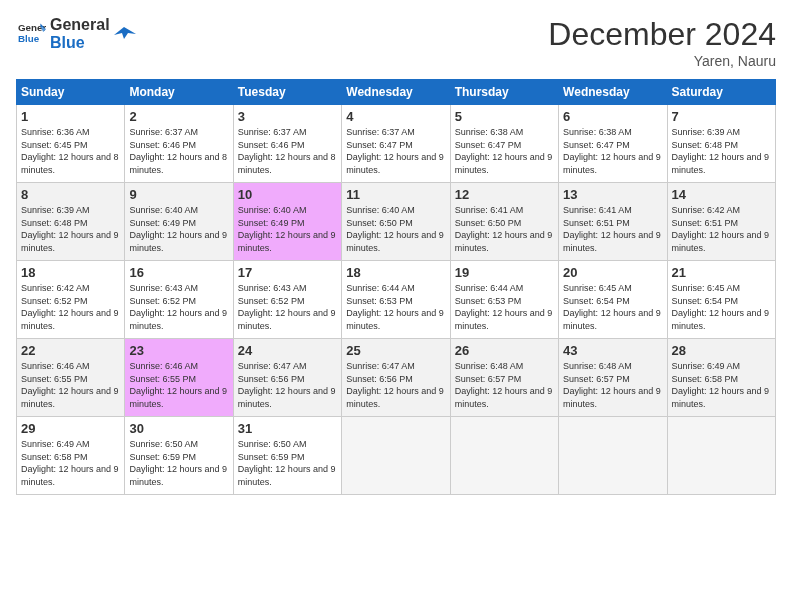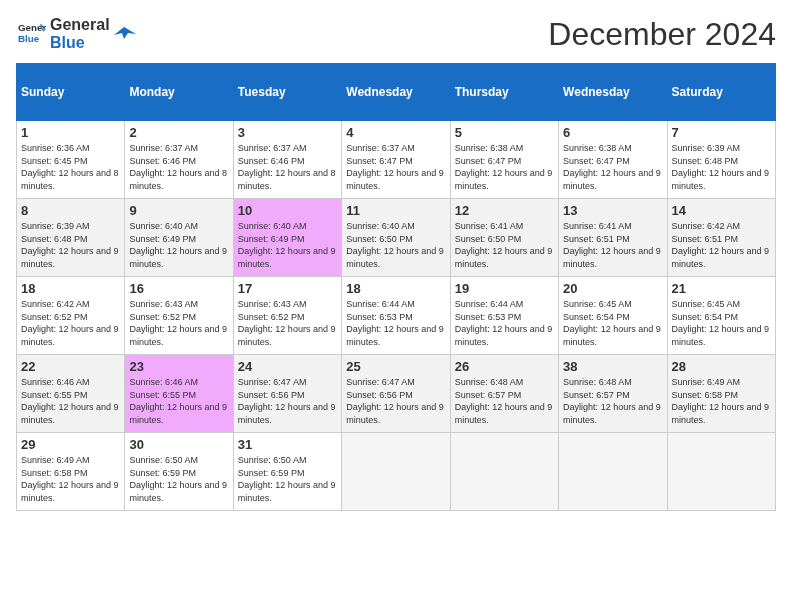--- a/index.html
+++ b/index.html
@@ -44,21 +44,21 @@
       color: #555;
     }
     .calendar {
       width: 100%;
       border-collapse: collapse;
       font-size: 10px;
     }
     .calendar th {
       background: #1a6dc4;
       color: #fff;
-      padding: 21px 4px;
+      padding: 5px 4px;
       text-align: left;
       font-size: 12px;
       font-weight: bold;
       border: 1px solid #1a6dc4;
     }
     .calendar td {
       border: 1px solid #ccc;
       vertical-align: top;
       padding: 4px;
       width: 14.28%;
@@ -100,20 +100,21 @@
         <div style="font-size:16px;font-weight:bold;color:#1a6dc4;">Blue</div>
       </div>
       <div style="margin-left:4px; display:flex; align-items:center;">
         <svg width="22" height="22" viewBox="0 0 22 22">
           <polygon points="10,4 22,11 14,10 10,16 8,10 0,12" fill="#1a6dc4"></polygon>
         </svg>
       </div>
     </div>
     <div class="title-section">
       <div class="month-title">December 2024</div>
+      <div class="location">Yaren, Nauru</div>
     </div>
   </div>
 
   <table class="calendar">
     <thead>
       <tr>
         <th>Sunday</th>
         <th>Monday</th>
         <th>Tuesday</th>
         <th>Wednesday</th>
@@ -228,21 +229,21 @@
           </td>
           <td style="background: rgb(242, 242, 242); margin-top: 21px;">
             <span class="day-num">25</span>
             <div class="day-info">Sunrise: 6:47 AM<br>Sunset: 6:56 PM<br>Daylight: 12 hours and 9 minutes.</div>
           </td>
           <td style="background: rgb(242, 242, 242);">
             <span class="day-num">26</span>
             <div class="day-info">Sunrise: 6:48 AM<br>Sunset: 6:57 PM<br>Daylight: 12 hours and 9 minutes.</div>
           </td>
           <td style="background: rgb(242, 242, 242);">
-            <span class="day-num">38</span>
+            <span class="day-num">43</span>
             <div class="day-info">Sunrise: 6:48 AM<br>Sunset: 6:57 PM<br>Daylight: 12 hours and 9 minutes.</div>
           </td>
           <td style="background: rgb(242, 242, 242);">
             <span class="day-num">28</span>
             <div class="day-info">Sunrise: 6:49 AM<br>Sunset: 6:58 PM<br>Daylight: 12 hours and 9 minutes.</div>
           </td>
         </tr>
         <tr style="background: rgb(255, 255, 255);">
           <td>
             <span class="day-num">29</span>

